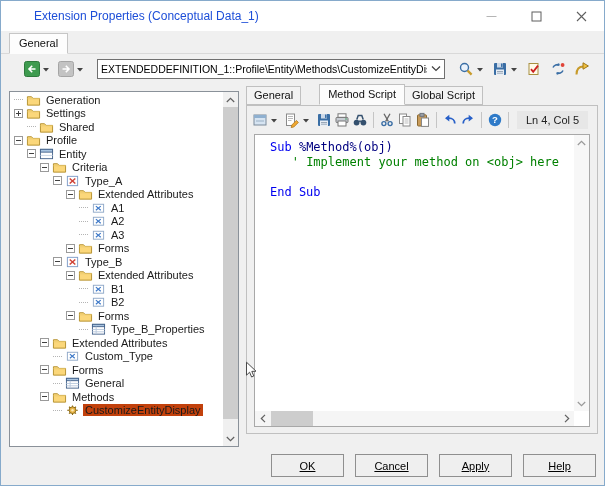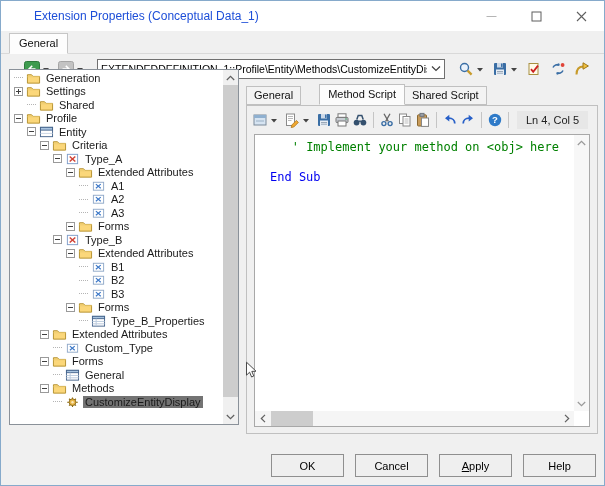--- a/index.html
+++ b/index.html
@@ -29,33 +29,33 @@
   .tbtn{background:transparent;border:none;padding:1px;margin:0;display:flex;align-items:center;cursor:default;}
   .tbtn svg{display:block;}
   .split{display:flex;align-items:center;margin-right:6px;}
   .caretbtn{background:transparent;border:none;padding:0 1px;display:flex;align-items:center;}
   .combo{width:348px;height:20px;background:#fff;border:1px solid #707070;
     display:flex;align-items:center;margin:0 12px 0 6px;}
   .combo input{flex:1;border:none;outline:none;font-family:"Liberation Sans",sans-serif;
     font-size:10.5px;color:#000;padding:0 1px 0 3px;background:transparent;height:16px;}
   .combo .chev{width:16px;height:18px;display:flex;align-items:center;justify-content:center;flex:none;}
   
-  .tree-panel{position:absolute;left:8px;top:68px;width:230px;height:356px;
+  .tree-panel{position:absolute;left:8px;top:90px;width:230px;height:356px;
     background:#fff;border:1px solid #8a9199;overflow:hidden;}
   #tree{position:absolute;left:0;top:1px;right:15px;bottom:0;overflow:hidden;}
   .trow{display:flex;align-items:center;height:13.5px;font-size:11px;color:#1a1a1a;white-space:nowrap;}
   .trow .ind{flex:none;}
   .exp{width:9px;height:9px;border:1px solid #9a9a9a;background:#fff;position:relative;flex:none;margin-right:3px;}
   .exp::before{content:'';position:absolute;left:1px;right:1px;top:3px;height:1px;background:#404040;}
   .exp.plus::after{content:'';position:absolute;top:1px;bottom:1px;left:3px;width:1px;background:#404040;}
   .stub{width:9px;height:1px;border-top:1px dotted #b4b4b4;flex:none;margin-right:3px;}
   .ticon{width:15px;height:14px;flex:none;margin-right:3px;}
   .ticon svg{display:block;}
   .tlabel{padding:0 2px;line-height:12px;}
-  .tlabel.sel{background:#737373;}
+  .tlabel.sel{background:#c2410c;}
   
   .sb-v{position:absolute;top:0;bottom:0;right:0;width:15px;background:#f0f0f0;}
   .sb-arrow{position:absolute;width:15px;height:15px;display:flex;align-items:center;justify-content:center;}
   .sb-thumb{position:absolute;background:#cdcdcd;}
   
   .right-panel{position:absolute;left:245px;top:85px;width:352px;height:348px;}
   .tabs2{display:flex;align-items:flex-end;height:19px;padding-left:0;}
   .tab2{font-size:11px;color:#111;background:#f3f3f3;border:1px solid #c0c0c0;
     padding:2px 7px 3px 7px;margin-right:-1px;position:relative;}
   .tab2.active{background:#fcfcfc;border-bottom:1px solid #fcfcfc;z-index:2;padding:3px 8px 4px 8px;margin-left:19px;}
@@ -72,21 +72,21 @@
   .cseg.macro{color:#000080;}
   .cseg.comment{color:#008000;}
   .cseg.plain{color:#000;}
   .ed-sb-v{position:absolute;top:0;bottom:15px;right:0;width:15px;background:#f7f7f7;}
   .ed-sb-h{position:absolute;left:0;right:15px;bottom:0;height:15px;background:#f5f5f5;}
   .mouse-cursor{position:absolute;left:-4px;top:255px;z-index:5;}
   
   .buttonrow{position:absolute;right:8px;top:453px;display:flex;gap:11px;}
   .btn{width:73px;height:23px;background:#efefef;border:1px solid #8f8f8f;
     font-family:"Liberation Sans",sans-serif;font-size:11px;color:#000;
-    display:flex;align-items:center;justify-content:center;padding:0;}
+    display:flex;align-items:center;justify-content:center;padding:0;text-decoration:underline;}
 </style>
 </head>
 <body>
 
 <div class="window">
 
   <div class="titlebar">
     <span class="appicon" id="app-icon-slot"></span>
     <span class="title">Extension Properties (Conceptual Data_1)</span>
     <div class="caption-buttons">
@@ -405,31 +405,20 @@
           <span class="stub"></span>
           <span class="ticon">
             <svg width="15" height="14" viewBox="0 0 16 15">
               <rect x="2.5" y="3.5" width="11" height="8.5" fill="#fff" stroke="#8fa8c8"></rect>
               <path d="M5.2 5.5l5.2 4.4M10.4 5.5L5.2 9.9" stroke="#3c78c8" stroke-width="1.3"></path>
             </svg>
           </span>
           <span class="tlabel">B2</span>
         </div>
         <div class="trow">
-          <span class="ind" style="width: 69px;"></span>
-          <span class="stub"></span>
-          <span class="ticon">
-            <svg width="15" height="14" viewBox="0 0 16 15">
-              <rect x="2.5" y="3.5" width="11" height="8.5" fill="#fff" stroke="#8fa8c8"></rect>
-              <path d="M5.2 5.5l5.2 4.4M10.4 5.5L5.2 9.9" stroke="#3c78c8" stroke-width="1.3"></path>
-            </svg>
-          </span>
-          <span class="tlabel">B3</span>
-        </div>
-        <div class="trow">
           <span class="ind" style="width: 56px;"></span>
           <span class="exp"></span>
           <span class="ticon">
             <svg width="15" height="14" viewBox="0 0 16 15">
               <path d="M1.5 4h4.4l1.6 1.8h7V13h-13z" fill="#fbd77a" stroke="#b38f2d"></path>
               <path d="M1.5 6.2h13" stroke="#eccb6f"></path>
             </svg>
           </span>
           <span class="tlabel">Forms</span>
         </div>
@@ -530,21 +519,21 @@
             <path d="M0.8 1l3.7 3.7L8.2 1" fill="none" stroke="#606060" stroke-width="1.2"></path>
           </svg>
       </div>
     </div>
   </div>
 
   <div class="right-panel">
     <div class="tabs2" id="tabs2">
         <div class="tab2">General</div>
         <div class="tab2 active">Method Script</div>
-        <div class="tab2">Shared Script</div>
+        <div class="tab2">Global Script</div>
       </div>
     <div class="tabpage">
       <div class="editor-toolbar" id="editor-toolbar">
           <button class="tbtn">
             <span style="display: flex; align-items: center;">
               <svg width="16" height="16" viewBox="0 0 16 16">
                 <rect x="2" y="3" width="12" height="10" fill="#d6e4f2" stroke="#7a8a9a"></rect>
                 <rect x="2" y="3" width="12" height="3" fill="#8fb0d0"></rect>
                 <line x1="4" y1="9" x2="12" y2="9" stroke="#9ab0c4"></line>
               </svg>
@@ -663,20 +652,21 @@
                 <circle cx="8" cy="8" r="6.2" fill="#2e7ac8"></circle>
                 <text x="8" y="11.2" font-size="9.5" font-family="Liberation Sans,sans-serif" font-weight="bold" fill="#fff" text-anchor="middle">?</text>
               </svg>
             </span>
           </button>
           <span class="etsep"></span>
           <span class="status-box">Ln 4, Col 5</span>
         </div>
       <div class="editor">
         <div class="code" id="code">
+            <div class="codeline"><span class="cseg kw">Sub </span><span class="cseg macro">%Method%(obj)</span></div>
             <div class="codeline"><span class="cseg plain">   </span><span class="cseg comment">' Implement your method on &lt;obj&gt; here</span></div>
             <div class="codeline">&nbsp;</div>
             <div class="codeline"><span class="cseg kw">End Sub</span></div>
           </div>
         <div class="ed-sb-v">
           <div class="sb-arrow" style="top:0;">
             <svg width="9" height="6" viewBox="0 0 9 6">
                 <path d="M0.8 5l3.7-3.7L8.2 5" fill="none" stroke="#9a9a9a" stroke-width="1.2"></path>
               </svg>
           </div>

